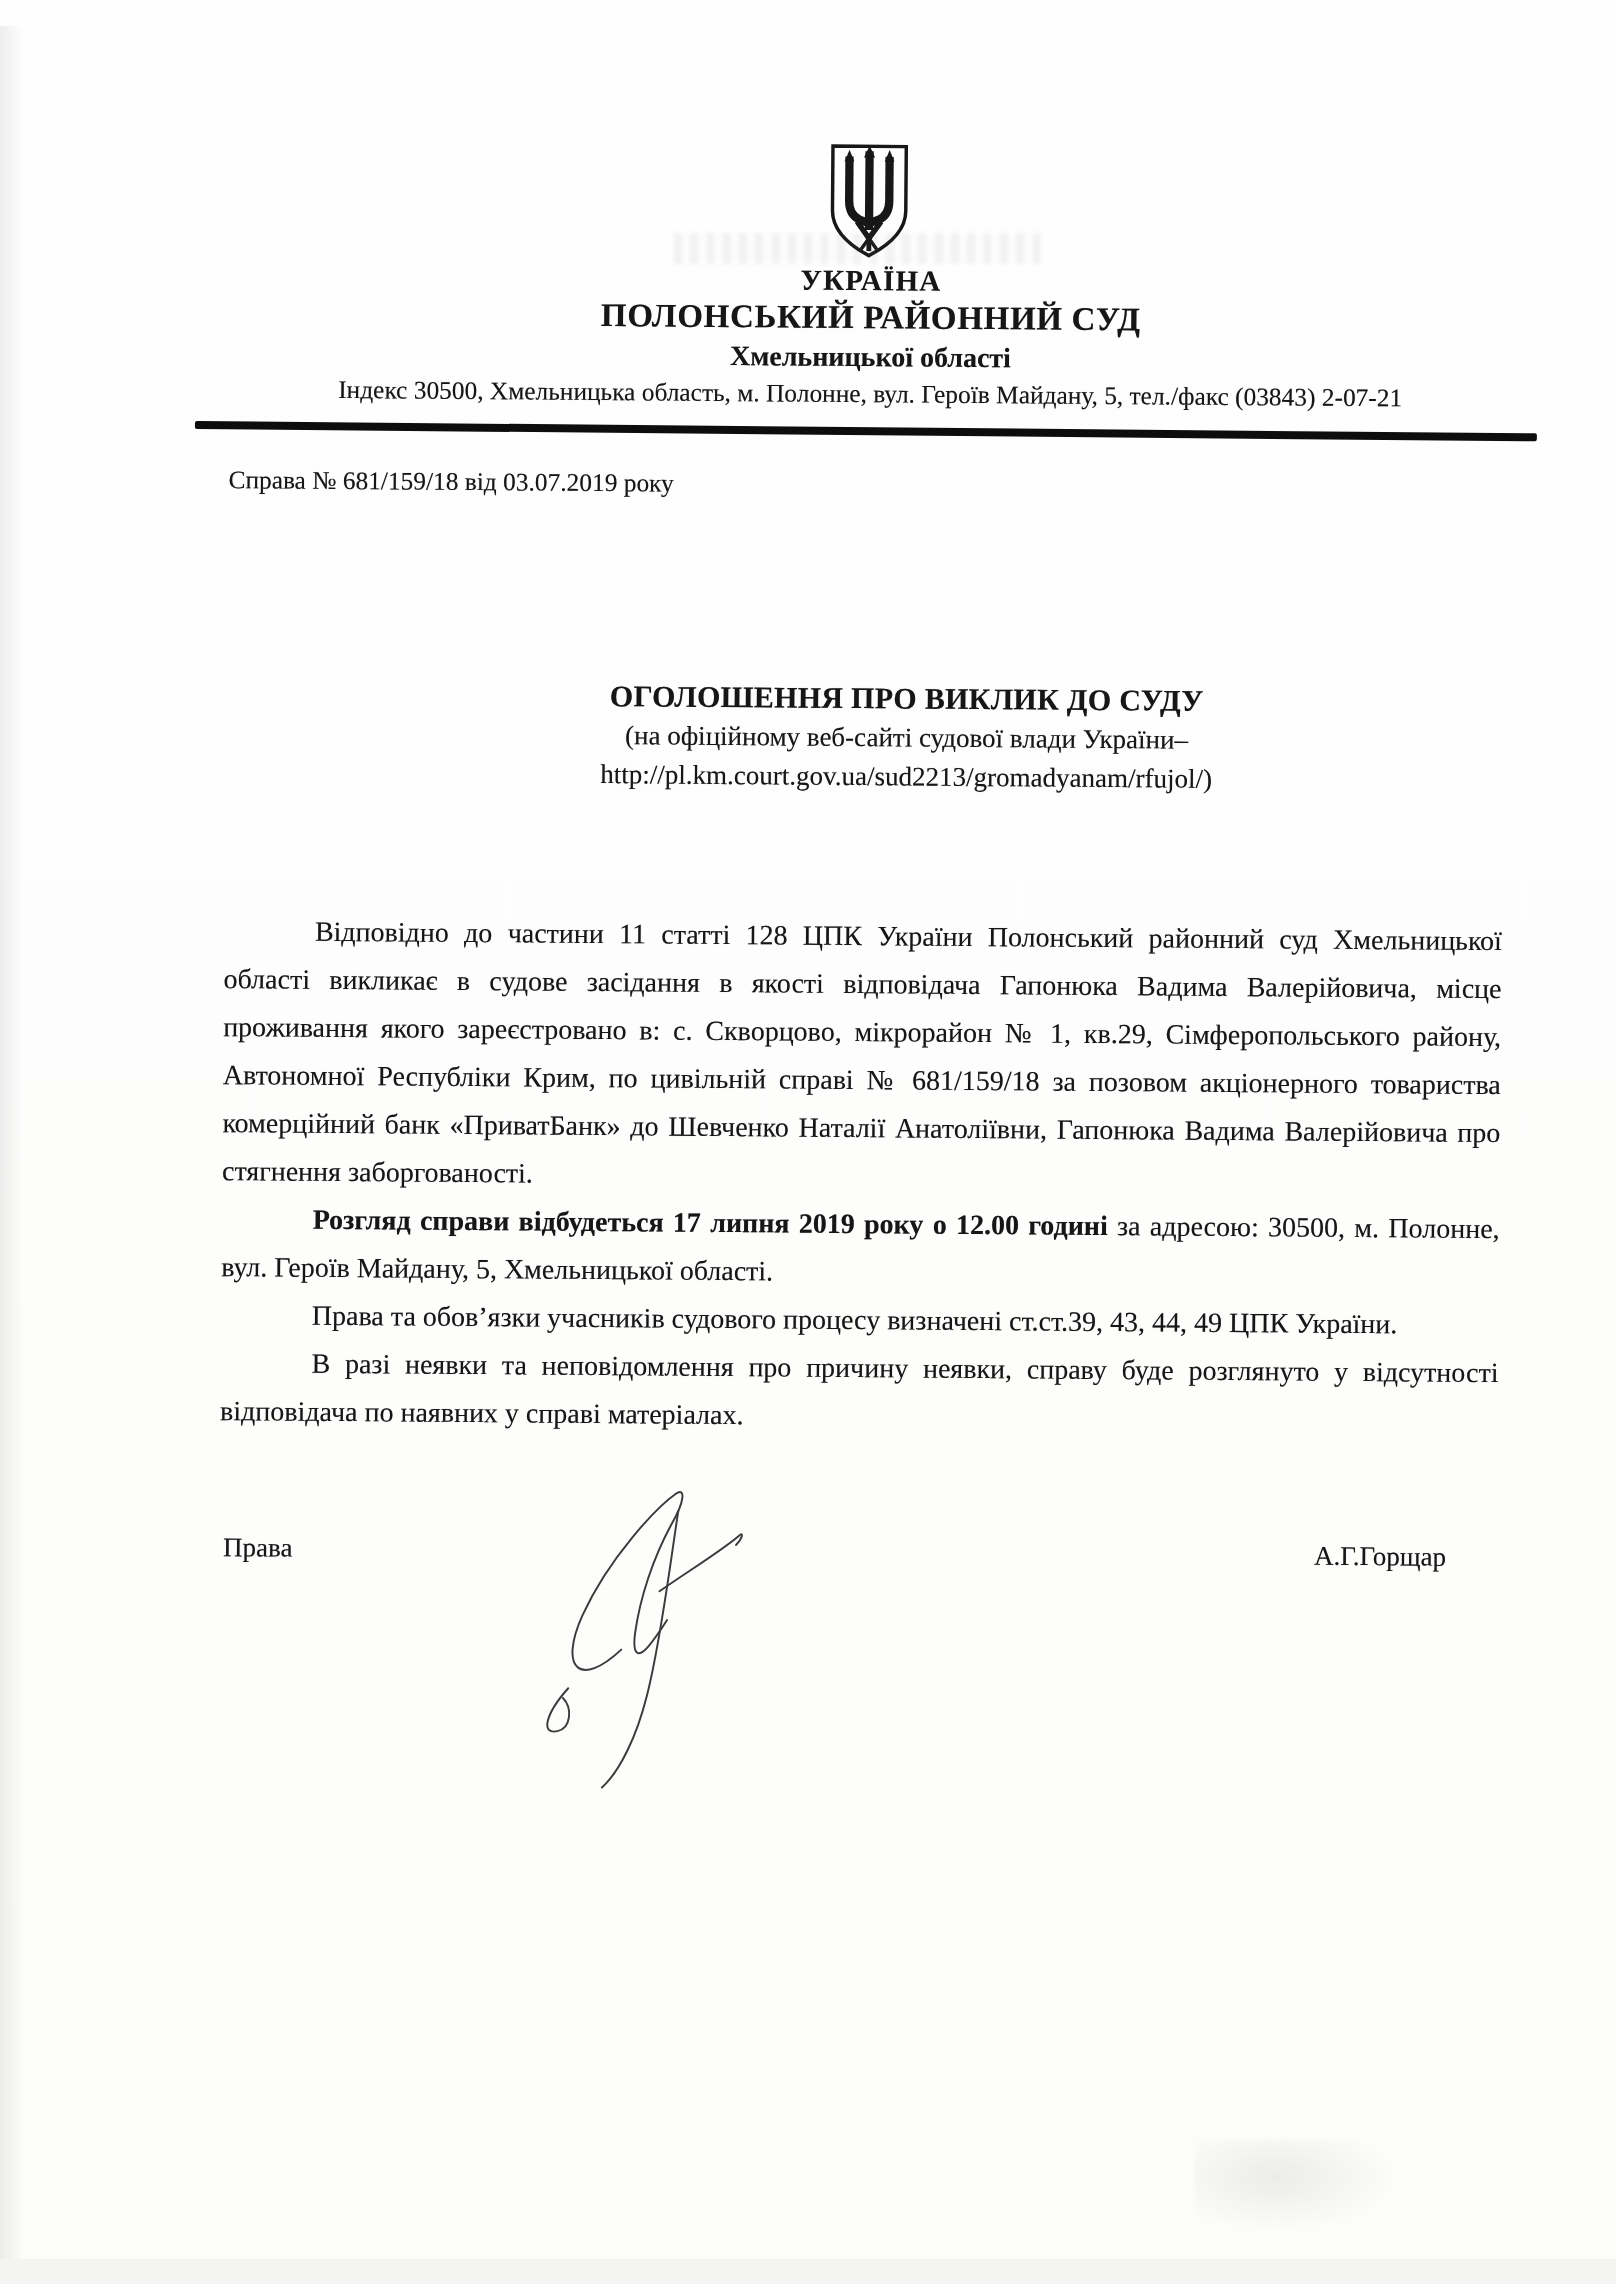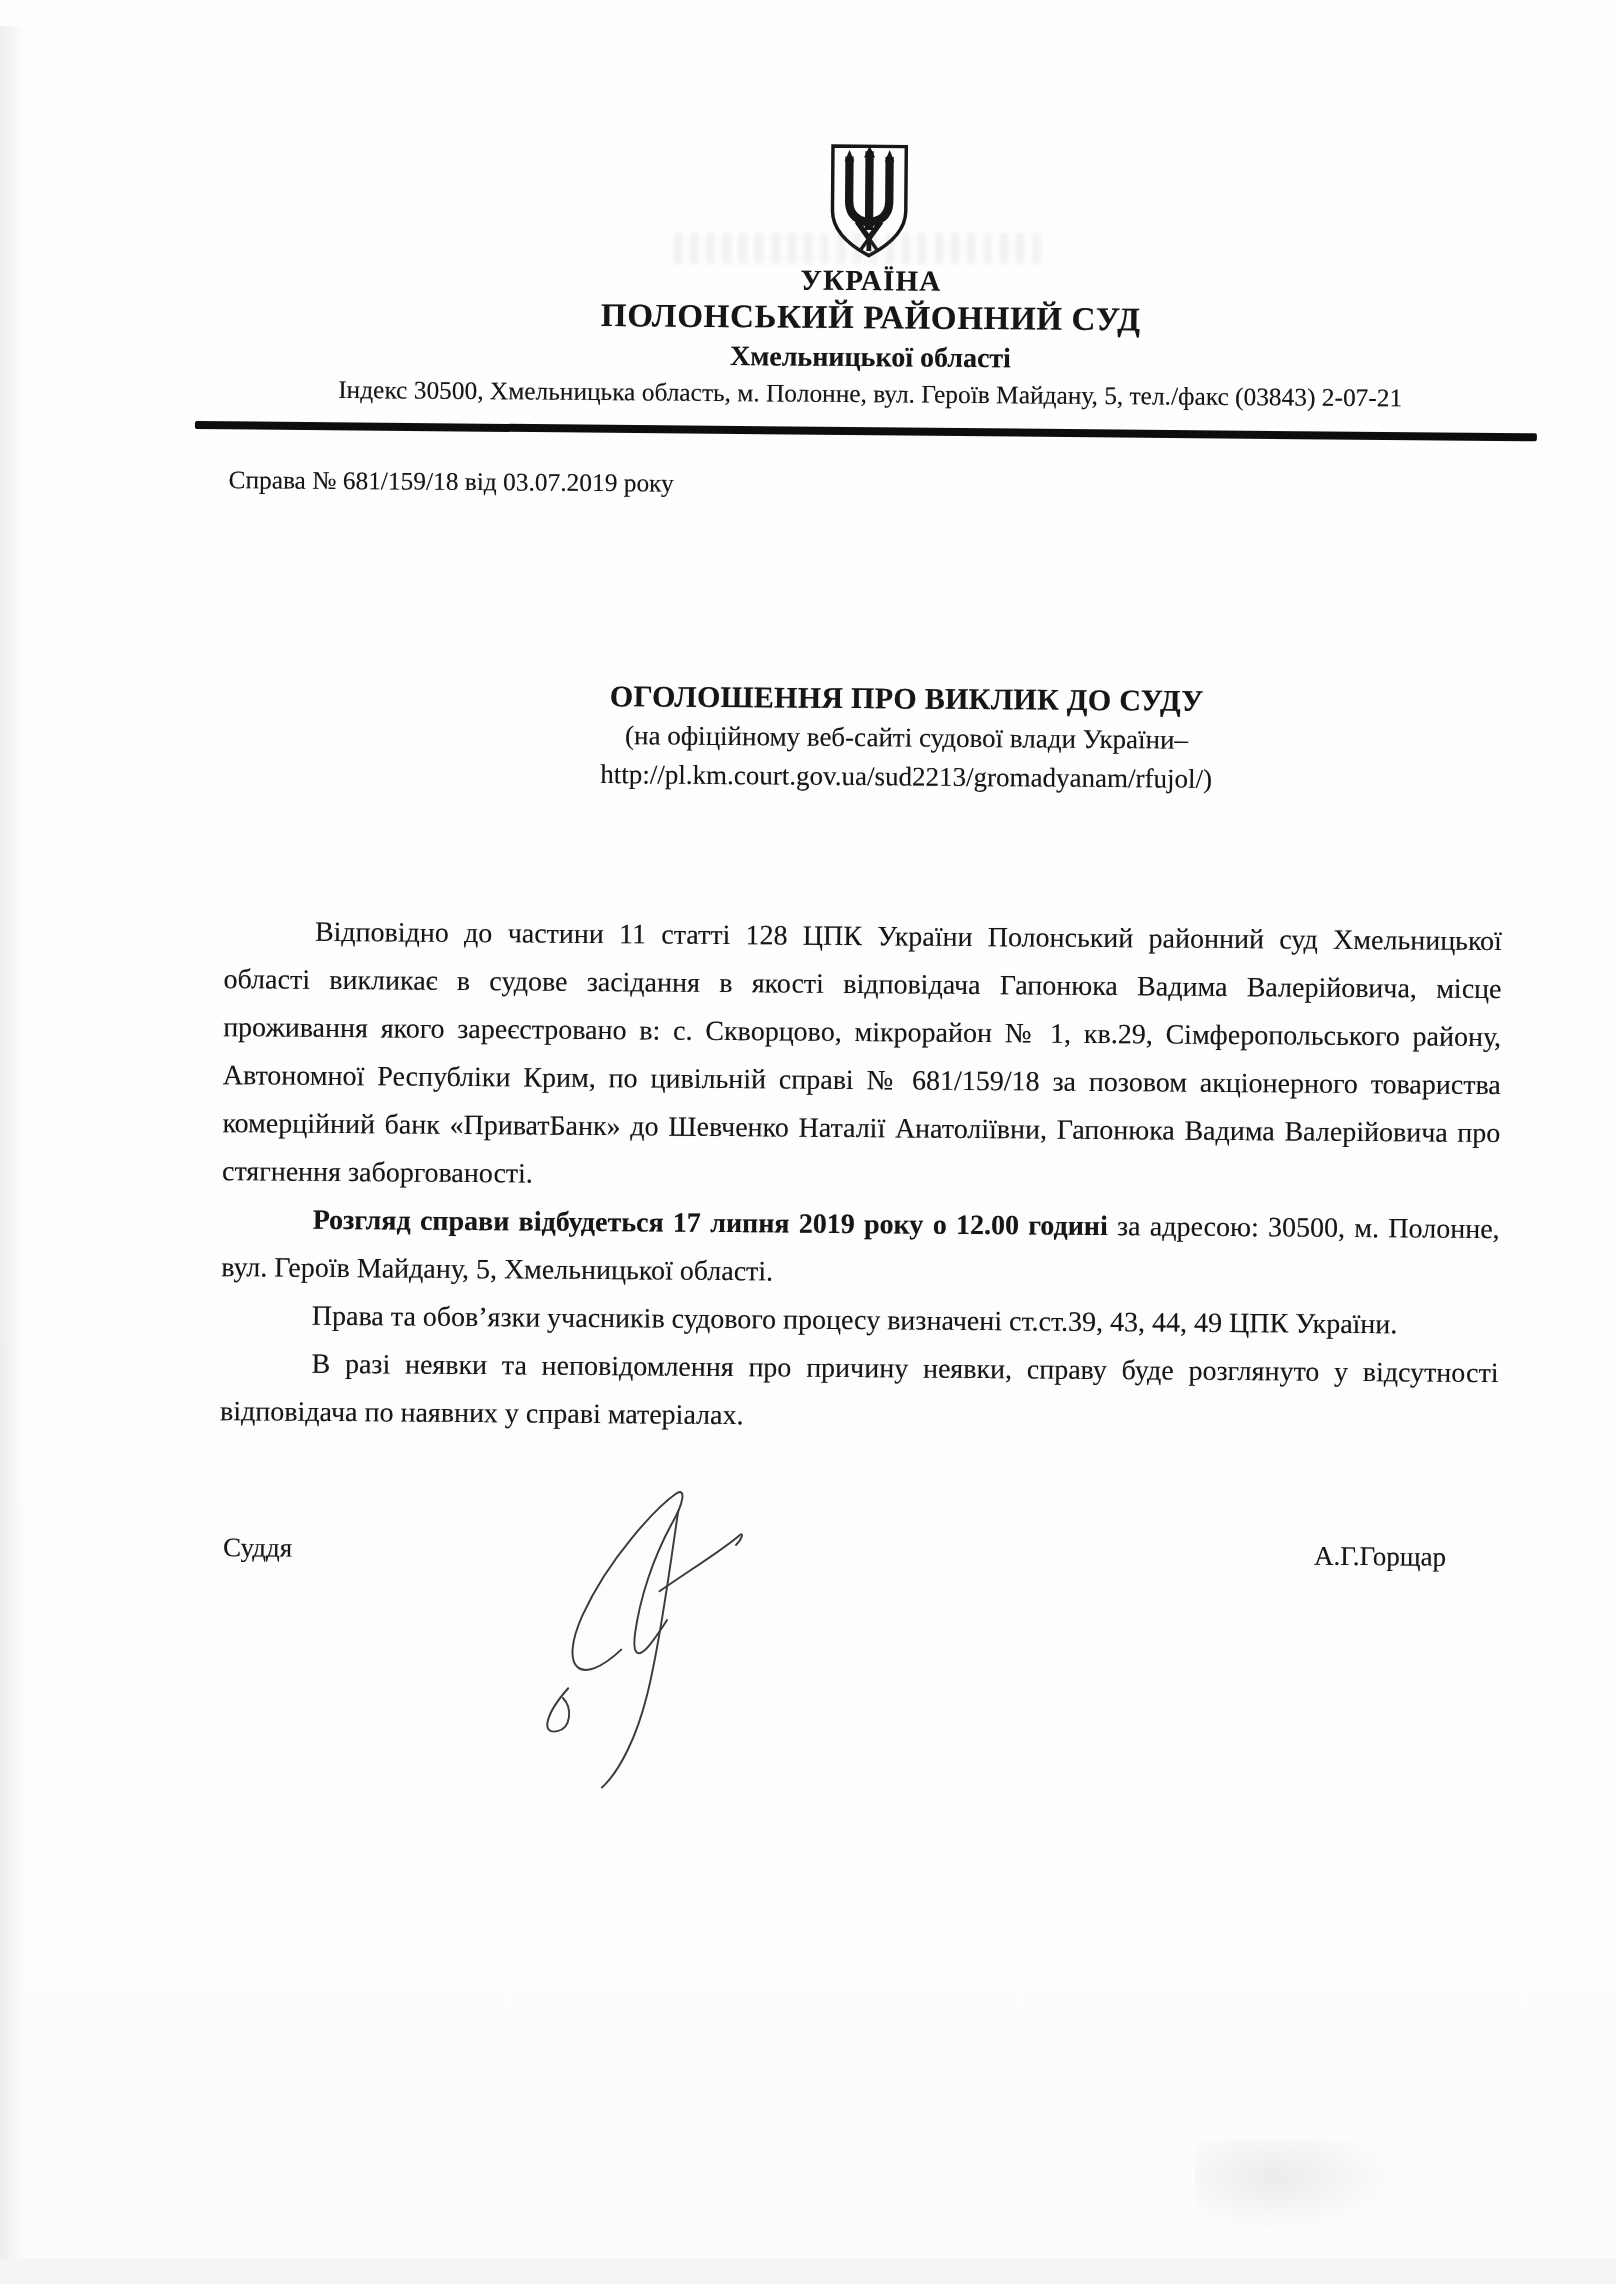--- a/index.html
+++ b/index.html
@@ -124,21 +124,21 @@
     <div class="ttl t-sub2">http://pl.km.court.gov.ua/sud2213/gromadyanam/rfujol/)</div>
 
     <div class="body-text">
       <p>Відповідно до частини 11 статті 128 ЦПК України Полонський районний суд Хмельницької області викликає в судове засідання в якості відповідача Гапонюка Вадима Валерійовича, місце проживання якого зареєстровано в: с. Скворцово, мікрорайон № 1, кв.29, Сімферопольського району, Автономної Республіки Крим, по цивільній справі № 681/159/18 за позовом акціонерного товариства комерційний банк «ПриватБанк» до Шевченко Наталії Анатоліївни, Гапонюка Вадима Валерійовича про стягнення заборгованості.</p>
       <p><b>Розгляд справи відбудеться 17 липня 2019 року о 12.00 годині</b><span> за адресою: 30500, м. Полонне, вул. Героїв Майдану, 5, Хмельницької області.</span></p>
       <p>Права та обов’язки учасників судового процесу визначені ст.ст.39, 43, 44, 49 ЦПК України.</p>
       <p>В разі неявки та неповідомлення про причину неявки, справу буде розглянуто у відсутності відповідача по наявних у справі матеріалах.</p>
     </div>
 
     <div class="sig-row">
-      <span>Суддя</span>
+      <span>Права</span>
       <span>А.Г.Горщар</span>
     </div>
 
     <svg class="signature" viewBox="0 0 410 500">
       <g fill="none" stroke="#2b2b2b" stroke-width="3" stroke-linecap="round" opacity="0.92">
         <path d="M 178,272 C 115,332 82,302 118,220 C 158,130 232,52 260,32 C 275,21 274,44 253,80 C 226,131 206,192 199,247 C 195,280 204,286 221,265 C 233,250 241,237 248,226"></path>
         <path d="M 236,182 C 278,152 332,118 357,96 C 366,88 362,101 353,110"></path>
         <path d="M 264,58 C 252,140 238,262 218,342 C 203,404 178,458 150,484"></path>
         <path d="M 97,332 C 62,372 55,404 81,398 C 102,393 104,362 89,347"></path>
       </g>

